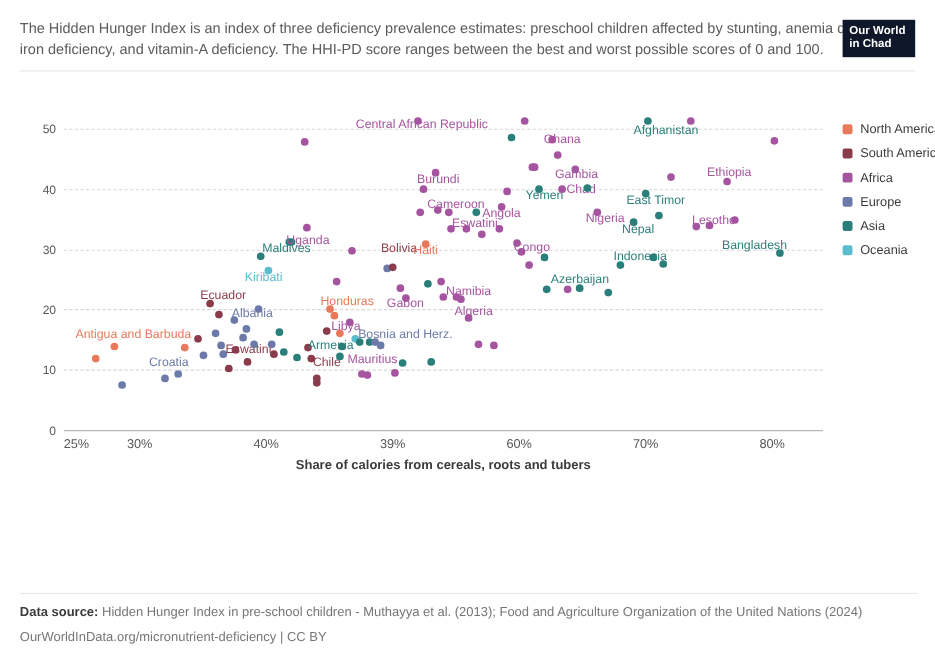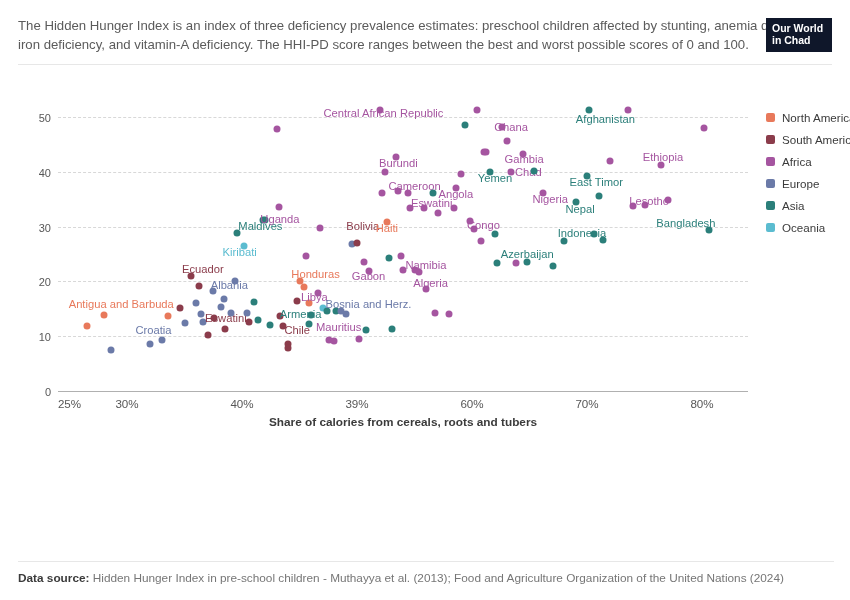--- a/index.html
+++ b/index.html
@@ -410,15 +410,16 @@
         </div>
       </div>
   </div>
 
   <div class="footer">
     <hr>
     <div class="source-line">
       <b>Data source:</b>
       <span>Hidden Hunger Index in pre-school children - Muthayya et al. (2013); Food and Agriculture Organization of the United Nations (2024)</span>
     </div>
+    <div class="link-line">OurWorldInData.org/micronutrient-deficiency | CC BY</div>
   </div>
 
 </div>
 
 </body></html>

